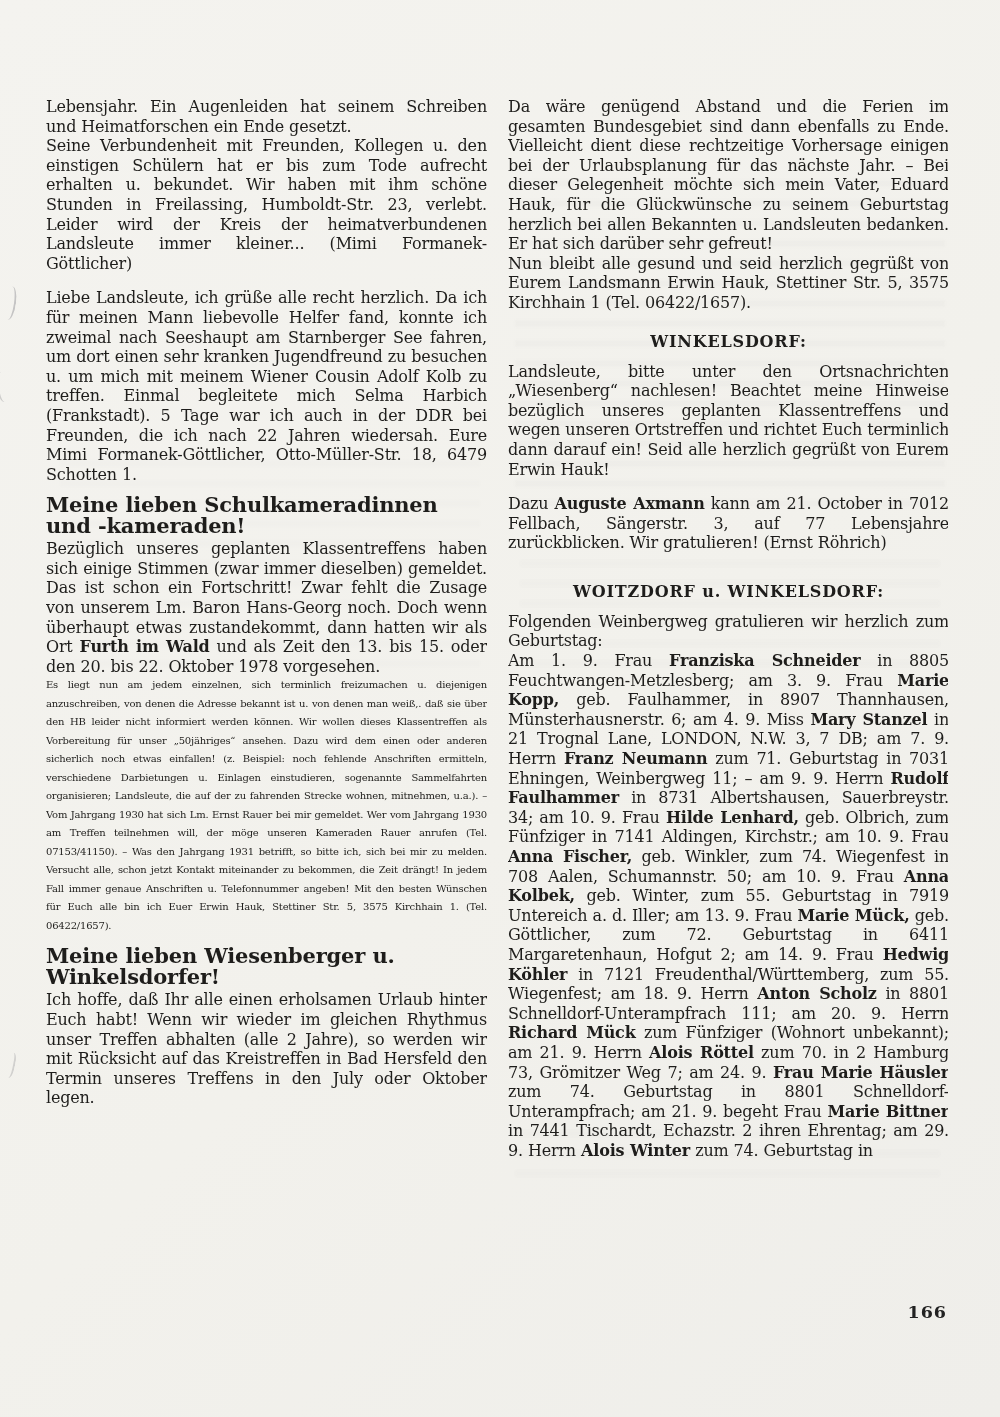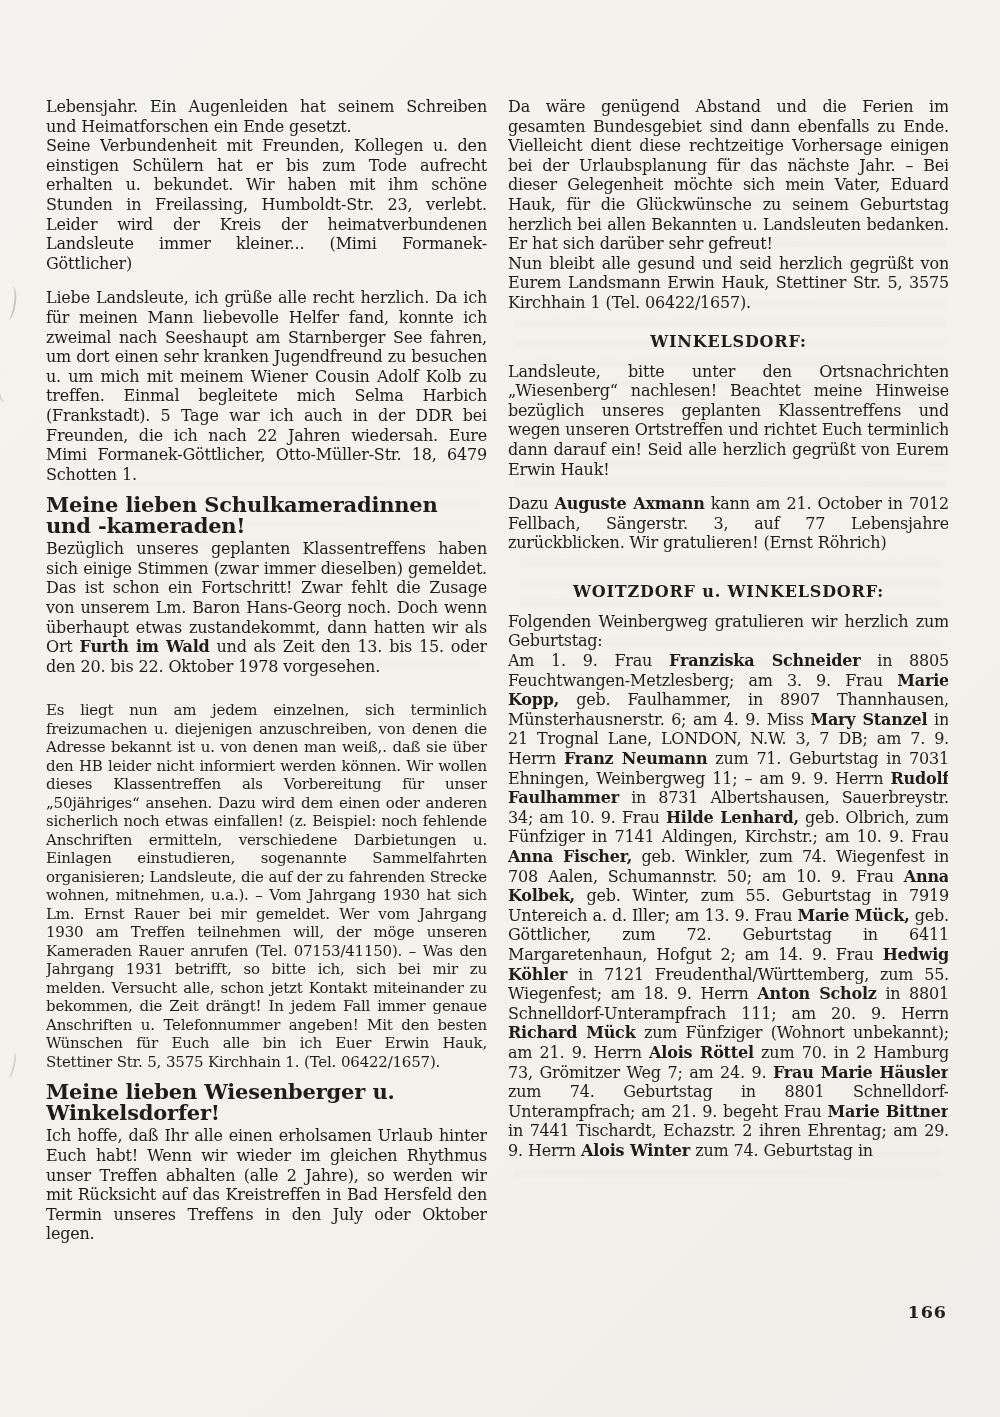--- a/index.html
+++ b/index.html
@@ -80,24 +80,23 @@
     padding: 0;
     letter-spacing: -0.2px;
     word-spacing: 0.2px;
   }
   .p {
     font-size: 16px;
     line-height: 19.6px;
     text-align: justify;
   }
   .p-small {
-    font-size: 15px;
+    font-size: 10px;
     line-height: 18.5px;
     text-align: justify;
-    margin-top: 25px;
   }
   .h {
     font-size: 21px;
     line-height: 21px;
     font-weight: bold;
     margin: 10px 0 3px 0;
   }
   .h-caps {
     font-size: 16px;
     line-height: 23px;

